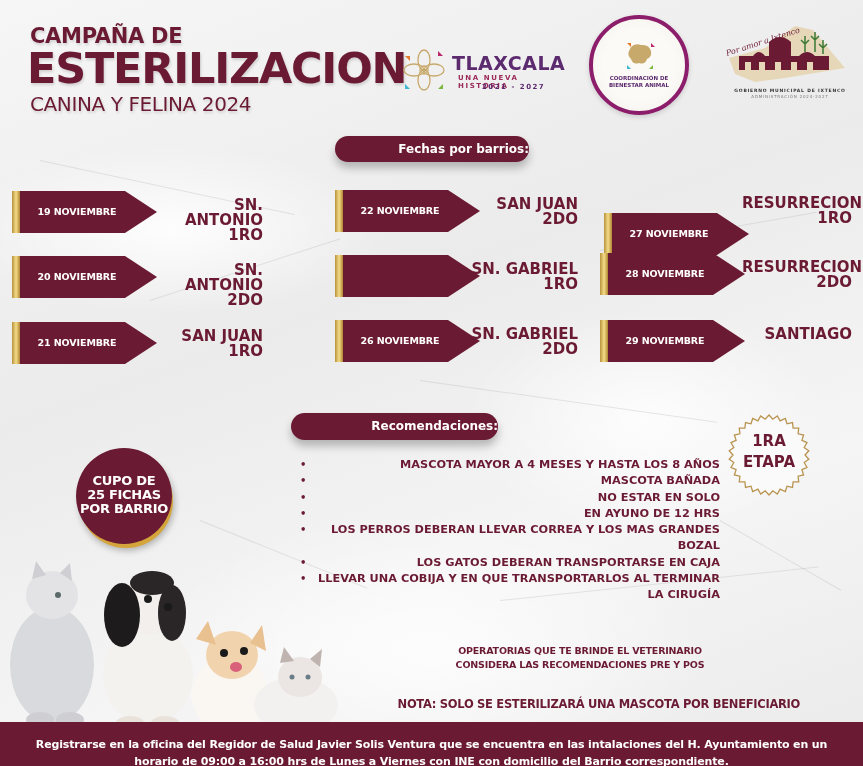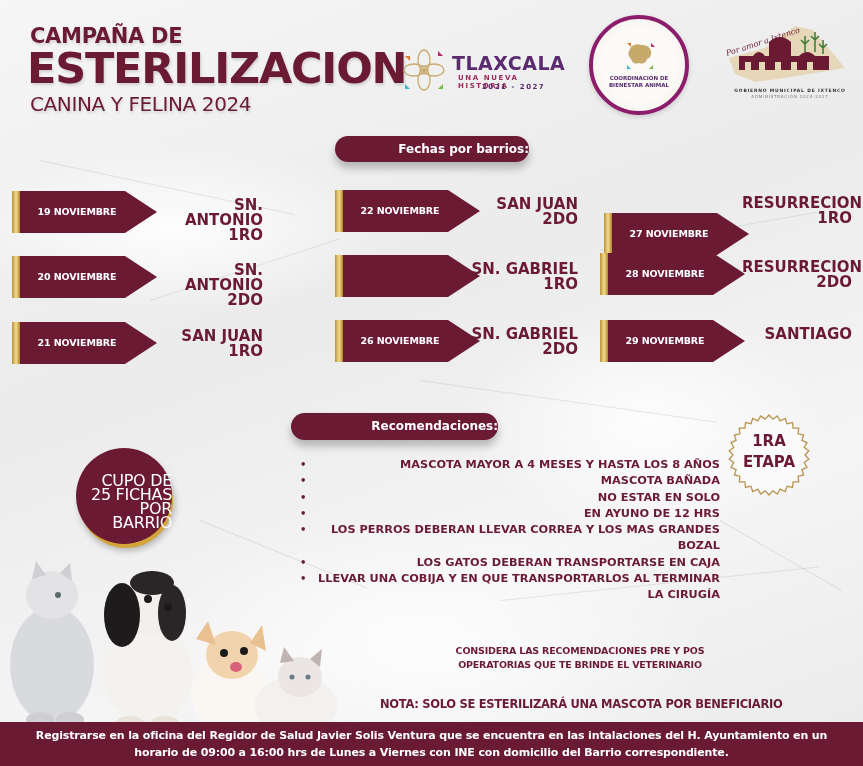--- a/index.html
+++ b/index.html
@@ -60,33 +60,33 @@
   .barrio { position: absolute; text-align: right; font-size: 15px; font-weight: bold; line-height: 15px; color: #6b1a33; width: 110px; }
 
   
   .recs { left: 300px; top: 457px; width: 420px; font-size: 11.3px; font-weight: bold; line-height: 16.3px; list-style: none; }
   .recs li { position: relative; padding-left: 12px; text-align: right; }
   .recs li::before { content: "\2022"; position: absolute; left: 0; top: 0; font-size: 10px; }
 
   
   .cupo { left: 76px; top: 448px; width: 96px; height: 96px; border-radius: 50%;
     background: #6b1a33; box-shadow: 2px 5px 0 -1px #d4a53a, 3px 7px 6px rgba(0,0,0,0.25);
-    color: #fff; font-size: 16px; font-weight: normal; text-align: right; line-height: 14px; padding-top: 26px; letter-spacing: -0.3px; }
+    color: #fff; font-size: 13px; font-weight: bold; text-align: center; line-height: 14px; padding-top: 26px; letter-spacing: -0.3px; }
   .etapa { left: 727px; top: 413px; width: 84px; height: 84px; }
   .etapa-text { position: absolute; left: 0; right: 0; top: 18px; text-align: center; font-size: 15px; font-weight: bold; line-height: 21px; color: #6b1a33; }
 
   .considera { left: 420px; top: 644px; width: 320px; text-align: center; font-size: 9.5px; font-weight: bold; line-height: 14px; letter-spacing: -0.2px; }
-  .nota { left: 380px; top: 697px; width: 420px; text-align: left; font-size: 11.5px; font-weight: bold; letter-spacing: -0.3px; }
+  .nota { left: 380px; top: 697px; width: 420px; text-align: right; font-size: 11.5px; font-weight: bold; letter-spacing: -0.3px; }
 
   
   .pets { left: 0; top: 555px; width: 345px; height: 175px; }
 
   
   .footer { left: 0; top: 722px; width: 863px; height: 44px; background: #6b1a33; color: #fff;
-    font-size: 11px; font-weight: bold; text-align: center; line-height: 17px; padding-top: 5px; letter-spacing: -0.15px; }
+    font-size: 11px; font-weight: bold; text-align: center; line-height: 17px; padding-top: 14px; letter-spacing: -0.15px; }
 </style>
 </head>
 <body>
 
 <div class="marble">
   <div class="vein" style="left:40px;top:160px;width:260px;transform:rotate(12deg)"></div>
   <div class="vein" style="left:150px;top:300px;width:200px;transform:rotate(-18deg)"></div>
   <div class="vein" style="left:420px;top:380px;width:300px;transform:rotate(8deg)"></div>
   <div class="vein" style="left:600px;top:250px;width:220px;transform:rotate(-10deg)"></div>
   <div class="vein" style="left:500px;top:600px;width:320px;transform:rotate(-6deg)"></div>
@@ -281,22 +281,22 @@
   <svg width="84" height="84" viewBox="0 0 84 84">
     <polygon id="seal-poly" fill="#fbfafa" stroke="#b99450" stroke-width="1.3" points="42.0,2.0 45.8,6.2 50.3,2.9 53.1,7.8 58.3,5.5 60.0,10.8 65.5,9.6 66.1,15.2 71.7,15.2 71.1,20.8 76.6,22.0 74.9,27.4 80.0,29.6 77.2,34.5 81.8,37.8 78.0,42.0 81.8,46.2 77.2,49.5 80.0,54.4 74.9,56.6 76.6,62.0 71.1,63.2 71.7,68.8 66.1,68.8 65.5,74.4 60.0,73.2 58.3,78.5 53.1,76.2 50.3,81.1 45.8,77.8 42.0,82.0 38.2,77.8 33.7,81.1 30.9,76.2 25.7,78.5 24.0,73.2 18.5,74.4 17.9,68.8 12.3,68.8 12.9,63.2 7.4,62.0 9.1,56.6 4.0,54.4 6.8,49.5 2.2,46.2 6.0,42.0 2.2,37.8 6.8,34.5 4.0,29.6 9.1,27.4 7.4,22.0 12.9,20.8 12.3,15.2 17.9,15.2 18.5,9.6 24.0,10.8 25.7,5.5 30.9,7.8 33.7,2.9 38.2,6.2"></polygon>
   </svg>
   <div class="etapa-text">
     <div>1RA</div>
     <div>ETAPA</div>
   </div>
 </div>
 
 <div class="abs considera">
+  <div>OPERATORIAS QUE TE BRINDE EL VETERINARIO</div>
   <div>CONSIDERA LAS RECOMENDACIONES  PRE Y POS</div>
-  <div>OPERATORIAS QUE TE BRINDE EL VETERINARIO</div>
 </div>
 
 <div class="abs nota">NOTA: SOLO SE ESTERILIZARÁ UNA MASCOTA POR BENEFICIARIO</div>
 
 <svg class="abs pets" viewBox="0 0 345 175">
 
   <g>
     <ellipse cx="52" cy="110" rx="42" ry="58" fill="#d9dadd"></ellipse>
     <ellipse cx="52" cy="40" rx="26" ry="24" fill="#e3e3e6"></ellipse>
     <path d="M32 24 L36 6 L46 20 Z" fill="#cfcfd3"></path>

